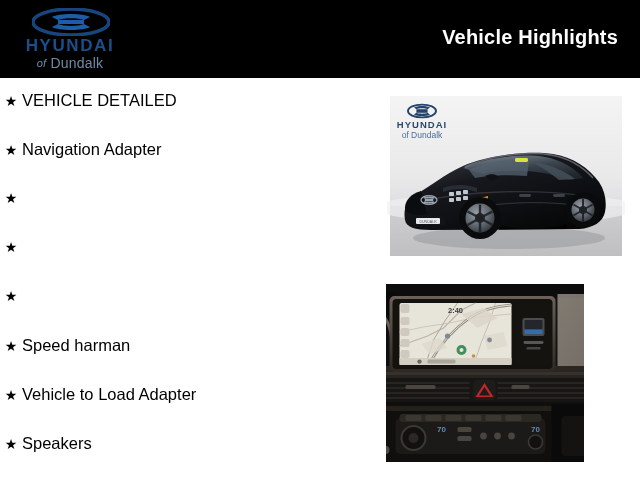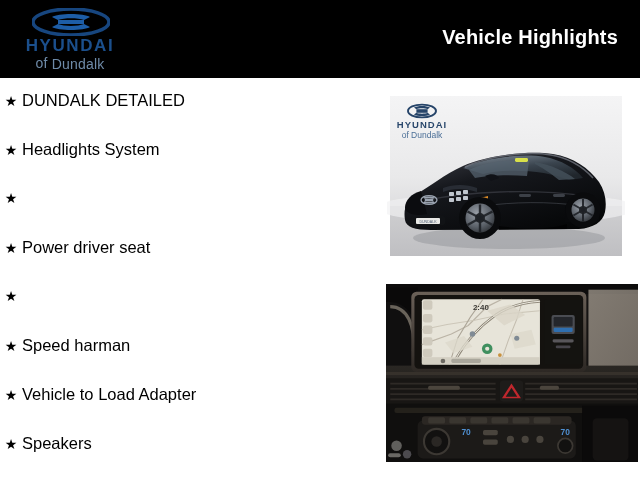--- a/index.html
+++ b/index.html
@@ -56,22 +56,23 @@
     left: 0;
     top: 49px;
     width: 120px;
     text-align: center;
     font-size: 14px;
     color: #6f8ba8;
     line-height: 16px;
     letter-spacing: 0.2px;
   }
   .brand-sub .of {
-    font-size: 14px;
+    font-size: 11px;
     vertical-align: 1px;
+    font-style: italic;
   }
   .header-title {
     position: absolute;
     right: 22px;
     top: 26px;
     font-size: 20px;
     font-weight: bold;
     color: #ffffff;
     letter-spacing: 0.2px;
     white-space: nowrap;
@@ -112,21 +113,21 @@
   }
   #photo-exterior {
     left: 387px;
     top: 88px;
     width: 238px;
     height: 178px;
   }
   #photo-interior {
     left: 386px;
     top: 284px;
-    width: 252px;
+    width: 198px;
     height: 178px;
     text-align: center;
   }
   .photo svg { display: block; width: 100%; height: 100%; }
 </style>
 </head>
 <body>
 
 <div class="header">
 
@@ -144,35 +145,34 @@
     </div>
   </div>
 
   <div class="header-title">Vehicle Highlights</div>
 </div>
 
 <div class="features">
 
   <div class="feature-row">
     <span class="feature-star">★</span>
-    <span class="feature-label">DUNDALK DETAILED</span>
-  </div>
-
-  <div class="feature-row">
-    <span class="feature-star">★</span>
-    <span class="feature-label">Headlights System</span>
-  </div>
-
-  <div class="feature-row">
-    <span class="feature-star">★</span>
-  </div>
-
-  <div class="feature-row">
-    <span class="feature-star">★</span>
-    <span class="feature-label">Power driver seat</span>
+    <span class="feature-label">VEHICLE DETAILED</span>
+  </div>
+
+  <div class="feature-row">
+    <span class="feature-star">★</span>
+    <span class="feature-label">Navigation Adapter</span>
+  </div>
+
+  <div class="feature-row">
+    <span class="feature-star">★</span>
+  </div>
+
+  <div class="feature-row">
+    <span class="feature-star">★</span>
   </div>
 
   <div class="feature-row">
     <span class="feature-star">★</span>
   </div>
 
   <div class="feature-row">
     <span class="feature-star">★</span>
     <span class="feature-label">Speed harman</span>
   </div>

